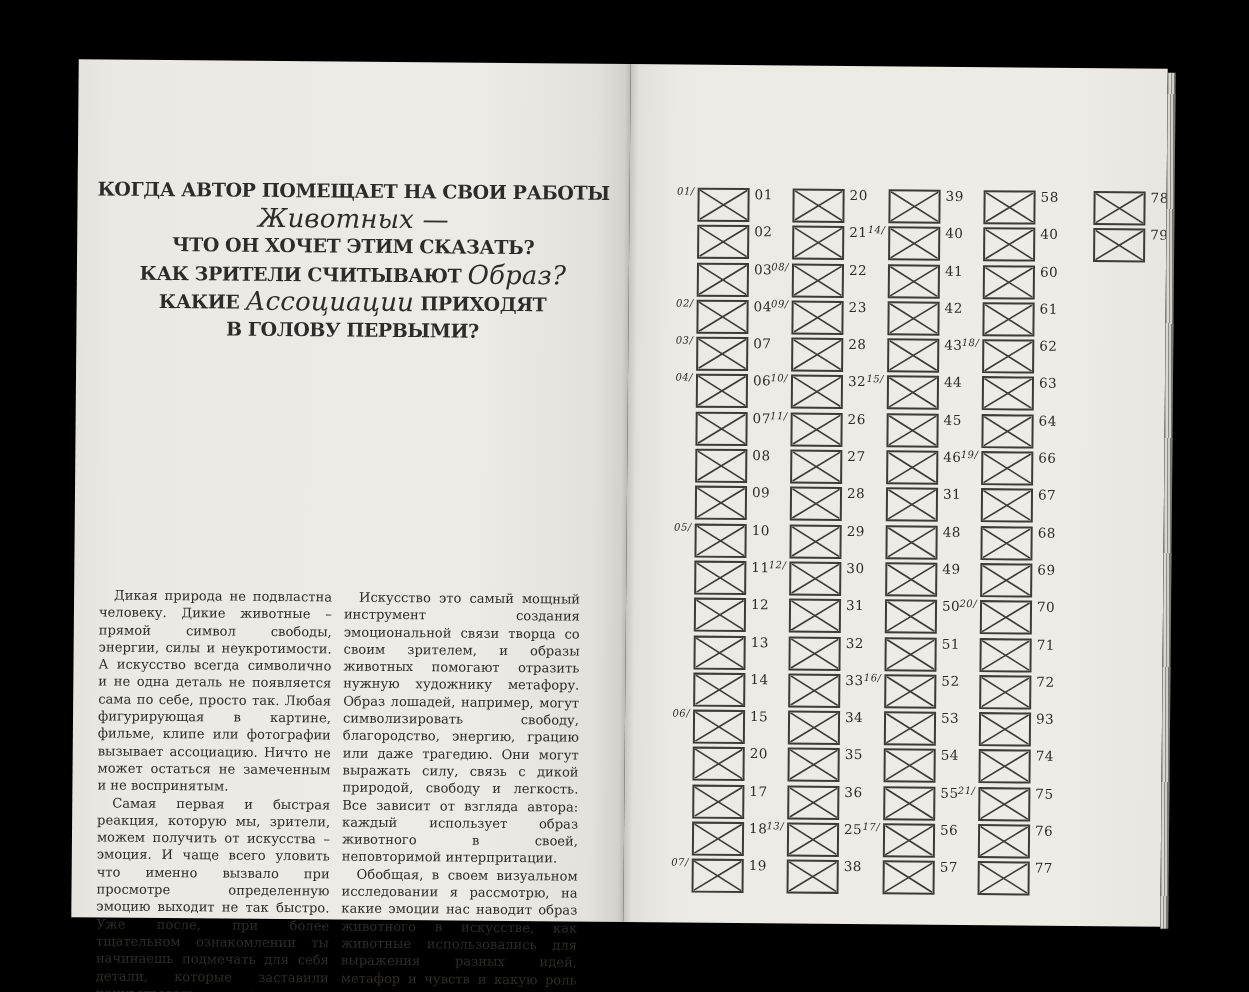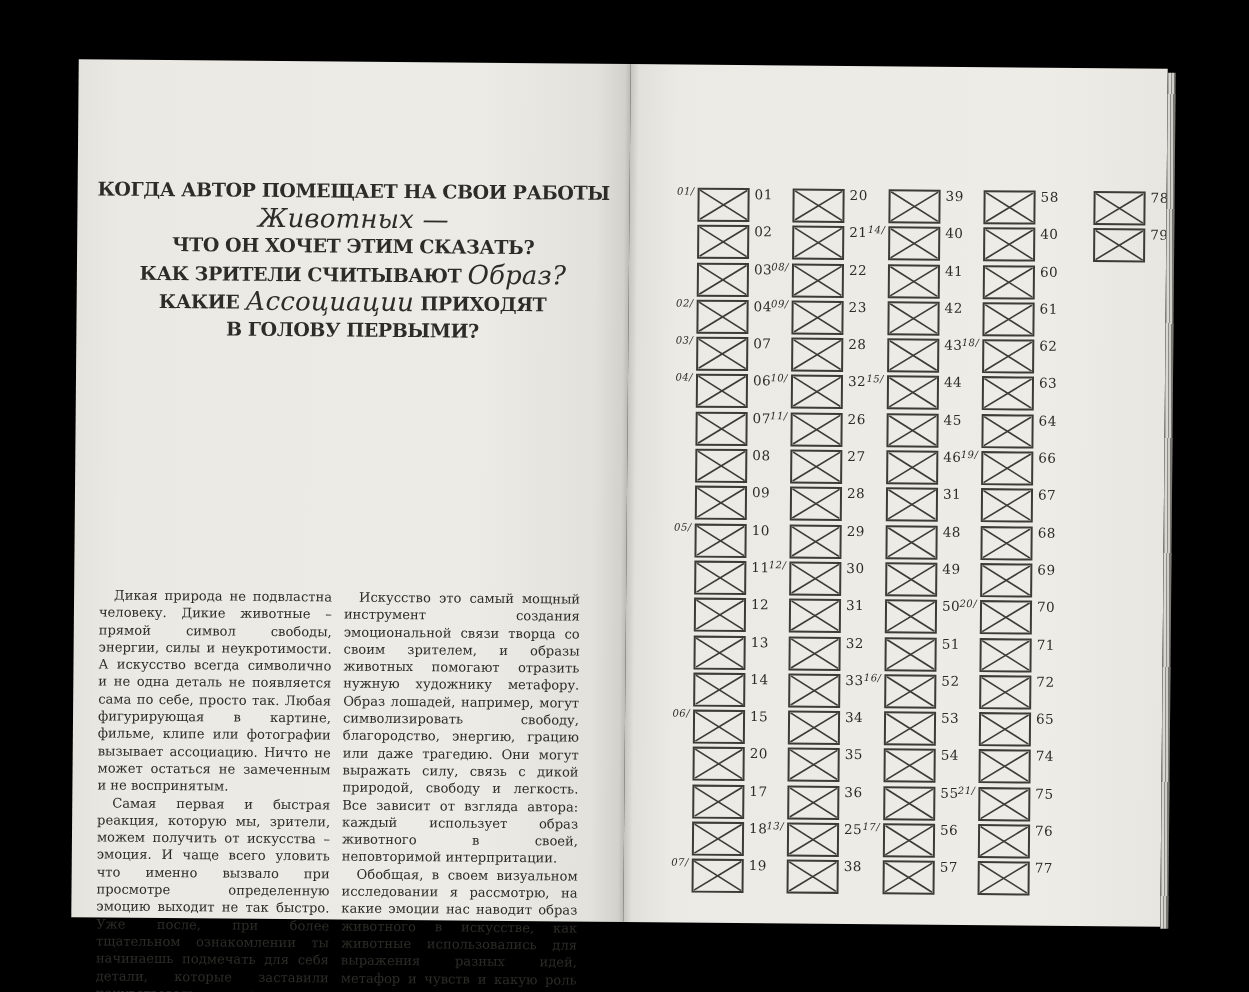--- a/index.html
+++ b/index.html
@@ -757,21 +757,21 @@
             </div>
             <span class="gnum">72</span>
           </div>
           <div class="gitem">
             <div class="gbox">
               <svg viewBox="0 0 52 34" preserveAspectRatio="none">
                 <line x1="0.5" y1="0.5" x2="51.5" y2="33.5"></line>
                 <line x1="51.5" y1="0.5" x2="0.5" y2="33.5"></line>
               </svg>
             </div>
-            <span class="gnum">65</span>
+            <span class="gnum">93</span>
           </div>
           <div class="gitem">
             <div class="gbox">
               <svg viewBox="0 0 52 34" preserveAspectRatio="none">
                 <line x1="0.5" y1="0.5" x2="51.5" y2="33.5"></line>
                 <line x1="51.5" y1="0.5" x2="0.5" y2="33.5"></line>
               </svg>
             </div>
             <span class="gnum">74</span>
           </div>

